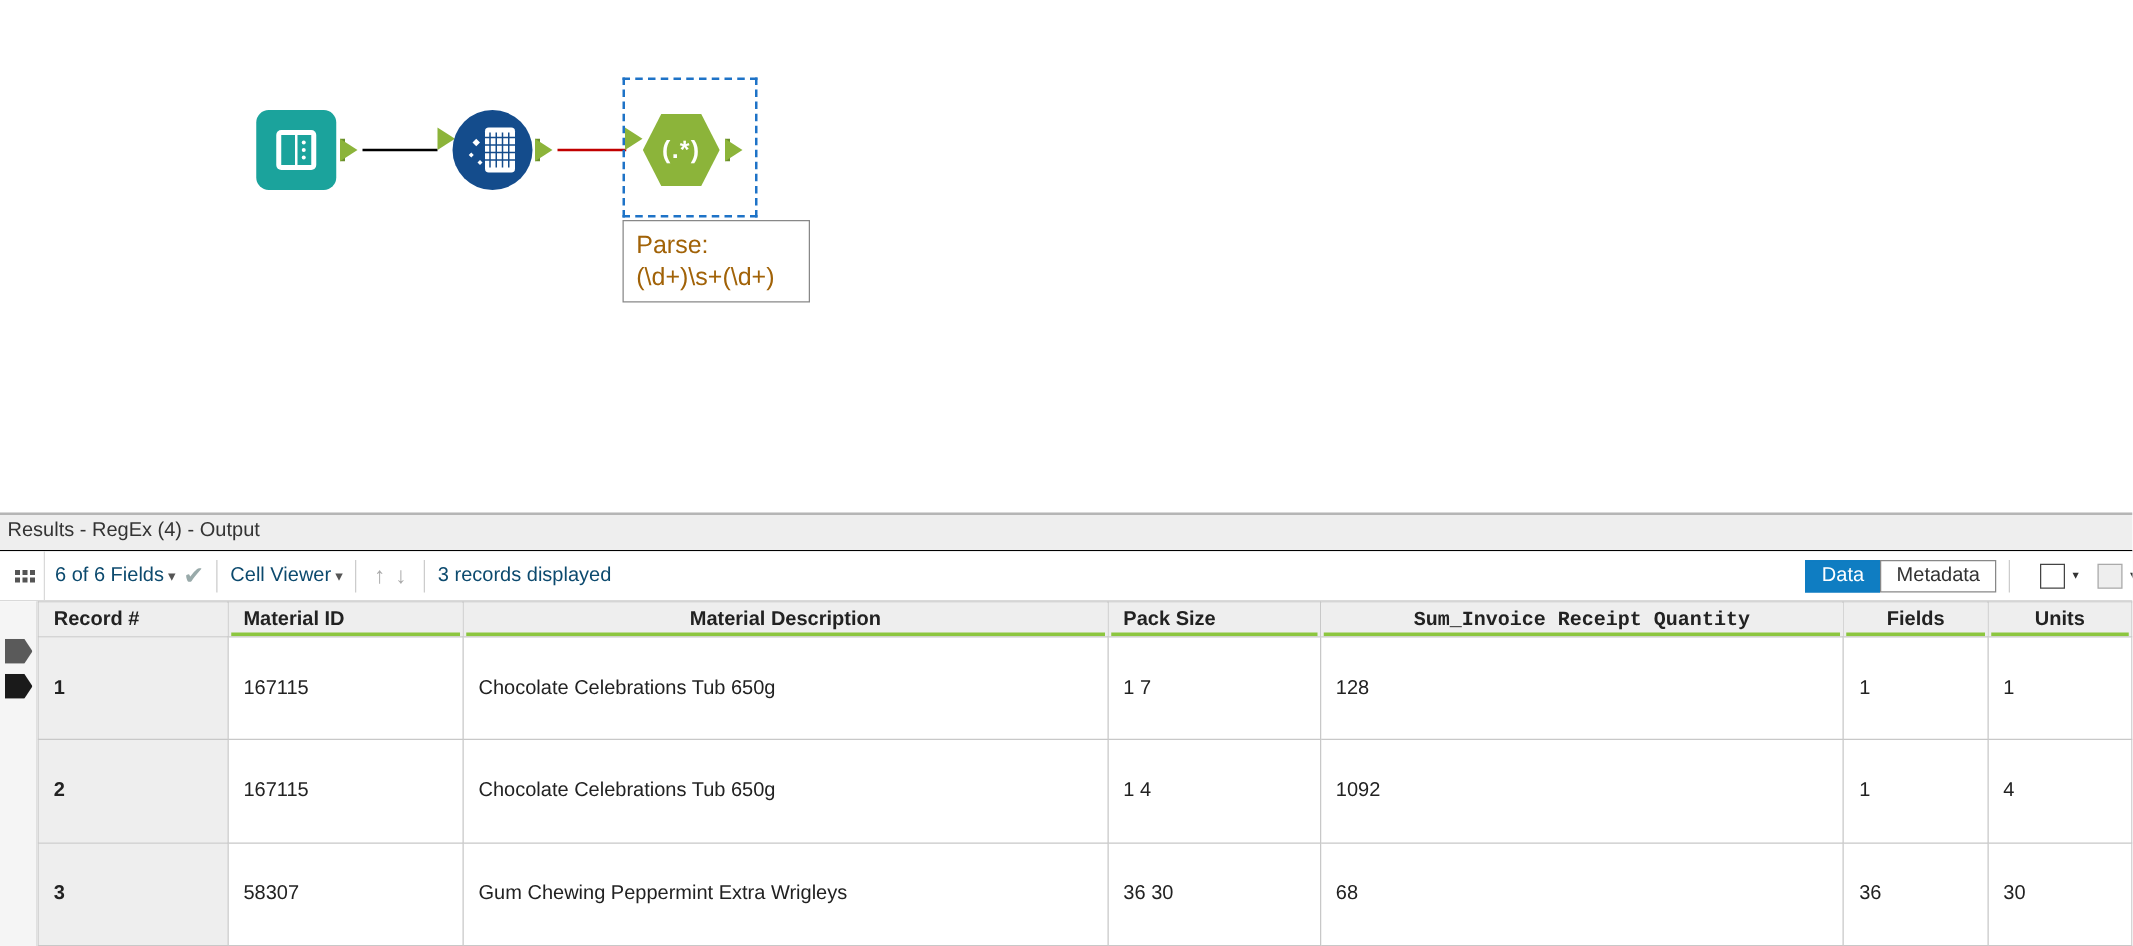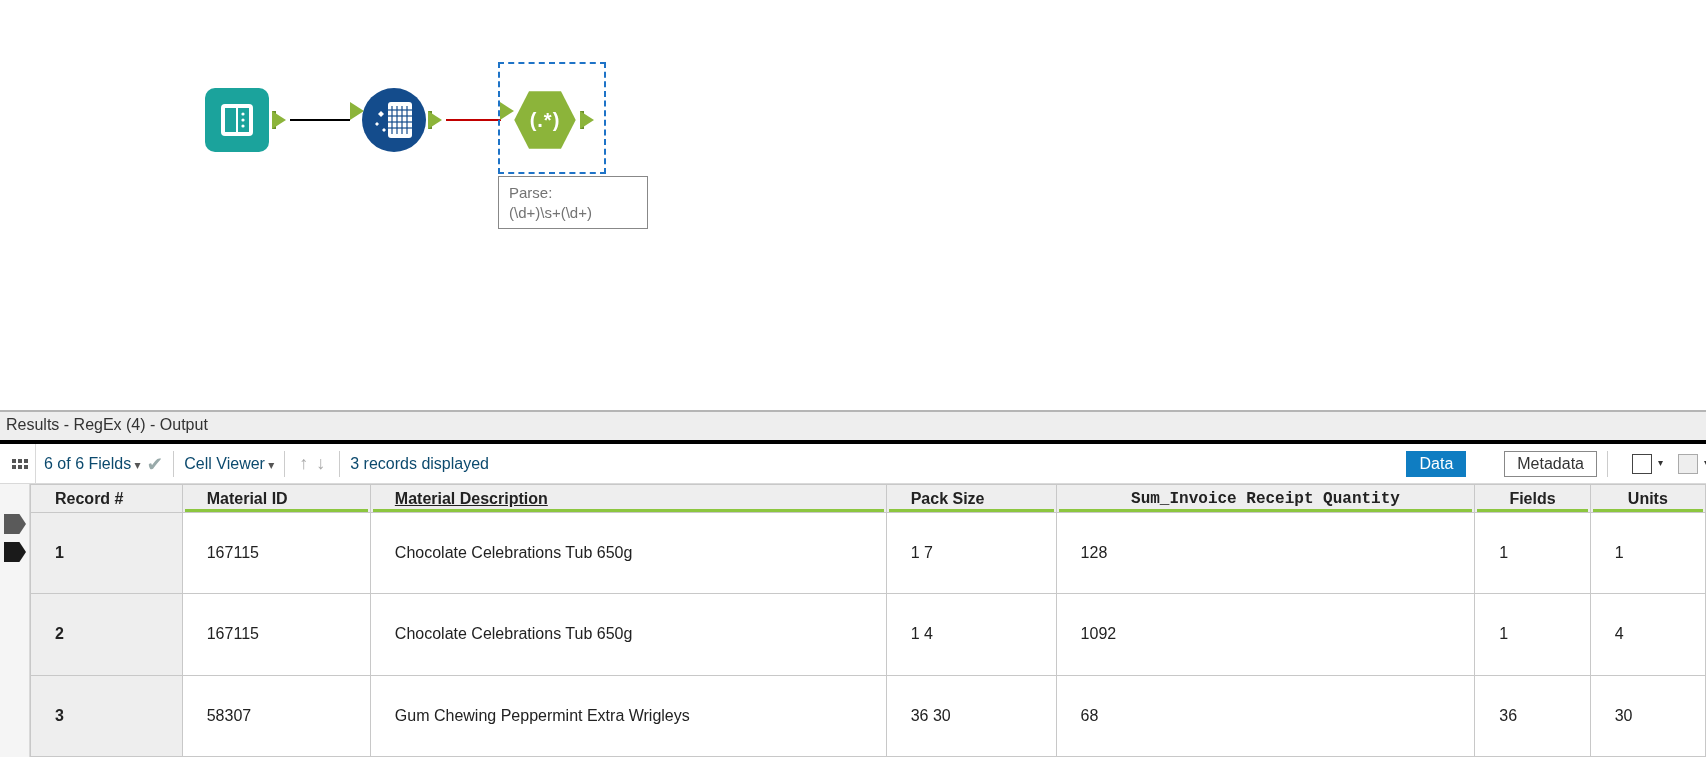--- a/index.html
+++ b/index.html
@@ -26,47 +26,47 @@
   .tool-cleanse svg { width: 48px; height: 48px; }
   .tool-regex {
     width: 64px; height: 64px; background: #8CB43A;
     position: relative; display:flex; align-items:center; justify-content:center;
     clip-path: polygon(25% 5%, 75% 5%, 98% 50%, 75% 95%, 25% 95%, 2% 50%);
     color: #fff; font-weight: 600; font-size: 20px; letter-spacing: 1px;
   }
   .sel-box { position:absolute; border: 2px dashed #1E73C7; pointer-events:none; }
   .annot {
     position:absolute; border:1px solid #888; background:#fff; padding:6px 10px;
-    font-size:15px; color:#737373; line-height:1.3;
+    font-size:20px; color:#a16207; line-height:1.3;
   }
   
   .results-panel { position:absolute; left:0; right:0; top:410px; bottom:0; border-top:2px solid #b5b5b5; background:#f5f5f5; display:flex; flex-direction:column; }
-  .results-title { padding:4px 8px 6px 6px; font-size:16px; color:#333; background:#eee; border-bottom:4px solid #000000; }
+  .results-title { padding:4px 8px 6px 6px; font-size:16px; color:#333; background:#eee; border-bottom:1px solid #000000; }
   .toolbar { display:flex; align-items:center; background:#fff; border-bottom:1px solid #d9d9d9; height:40px; padding-left:6px; }
   .tb-left-icons { width:30px; display:flex; flex-direction:column; gap:4px; align-items:center; justify-content:center; height:100%; border-right:1px solid #d9d9d9; margin-right:8px;}
   .tb-left-icons .dots { width:18px; height:10px; display:grid; grid-template-columns:repeat(3,4px); grid-template-rows:repeat(2,4px); gap:2px;}
   .tb-left-icons .dots span{background:#555;}
   .tb-sep { width:1px; height:26px; background:#ccc; margin:0 10px; }
   .tb-text { font-size:16px; color:#0c4a6e; }
   .tb-drop::after { content:" \25BE"; color:#555; font-size:12px; }
   .tb-check { color:#9aa; font-size:20px; margin-left:6px; }
   .tb-arrow { color:#aaa; font-size:18px; margin:0 4px; }
   .spacer { flex:1; }
   .tab-btn { padding:3px 12px; font-size:16px; border:1px solid #888; background:#fff; color:#333; cursor:pointer; }
   .tab-btn.active { background:#0F7DC2; color:#fff; border-color:#0F7DC2; }
-  .tab-group { display:flex;gap:38px; }
+  .tab-group { display:flex; }
   .tb-actions { display:flex; align-items:center; gap:6px; margin:0 8px 0 14px;}
   .tb-actions .mini { width:20px; height:20px; border:1px solid #444; position:relative; }
   .tb-actions .mini::after { content:"\25BE"; position:absolute; right:-12px; top:2px; font-size:10px; color:#333;}
   .grid-wrap { flex:1; display:flex; background:#fff; }
   .grid-side { width:30px; background:#f5f5f5; border-right:1px solid #d9d9d9; position:relative;}
   .grid-side .tag1 { position:absolute; top:30px; left:4px; width:22px; height:20px; background:#5a5a5a; clip-path: polygon(0 0, 70% 0, 100% 50%, 70% 100%, 0 100%);}
   .grid-side .tag2 { position:absolute; top:58px; left:4px; width:22px; height:20px; background:#1a1a1a; clip-path: polygon(0 0, 70% 0, 100% 50%, 70% 100%, 0 100%);}
   table.grid { border-collapse:collapse; width:calc(100% - 30px); table-layout:fixed; }
-  table.grid th, table.grid td { border:1px solid #c8c8c8; padding:4px 24px; font-size:16px; text-align:left; height:28px; overflow:hidden; white-space:nowrap; }
+  table.grid th, table.grid td { border:1px solid #c8c8c8; padding:4px 12px; font-size:16px; text-align:left; height:28px; overflow:hidden; white-space:nowrap; }
   table.grid th { background:#eee; font-weight:600; position:relative; }
   table.grid th .underline { position:absolute; left:2px; right:2px; bottom:0; height:3px; background:#8CC63F; }
   table.grid th:first-child .underline { display:none; }
   table.grid td.rownum, table.grid th.rownum { background:#eee; font-weight:600; width:120px; }
   col.c-rec{width:125px;} col.c-mid{width:155px;} col.c-desc{width:425px;} col.c-pack{width:140px;} col.c-sum{width:345px;} col.c-box{width:95px;} col.c-unit{width:95px;}
 </style>
 </head>
 <body>
 <div class="viewport">
 
@@ -188,21 +188,21 @@
             <col class="c-desc">
             <col class="c-pack">
             <col class="c-sum">
             <col class="c-box">
             <col class="c-unit">
       </colgroup>
       <thead>
         <tr>
           <th class="rownum"><span>Record #</span></th>
           <th><span>Material ID</span><div class="underline"></div></th>
-          <th style="text-decoration:underline;"><span>Material Description</span><div class="underline"></div></th>
+          <th style="text-align:center;"><span>Material Description</span><div class="underline"></div></th>
           <th style="text-align:left;"><span>Pack Size</span><div class="underline"></div></th>
           <th style="text-align:center;font-family:Liberation Mono, monospace;"><span>Sum_Invoice Receipt Quantity</span><div class="underline"></div></th>
           <th style="text-align:center;"><span>Fields</span><div class="underline"></div></th>
           <th style="text-align:center;"><span>Units</span><div class="underline"></div></th>
         </tr>
       </thead>
       <tbody>
         <tr>
           <td class="rownum">1</td>
           <td>167115</td>

